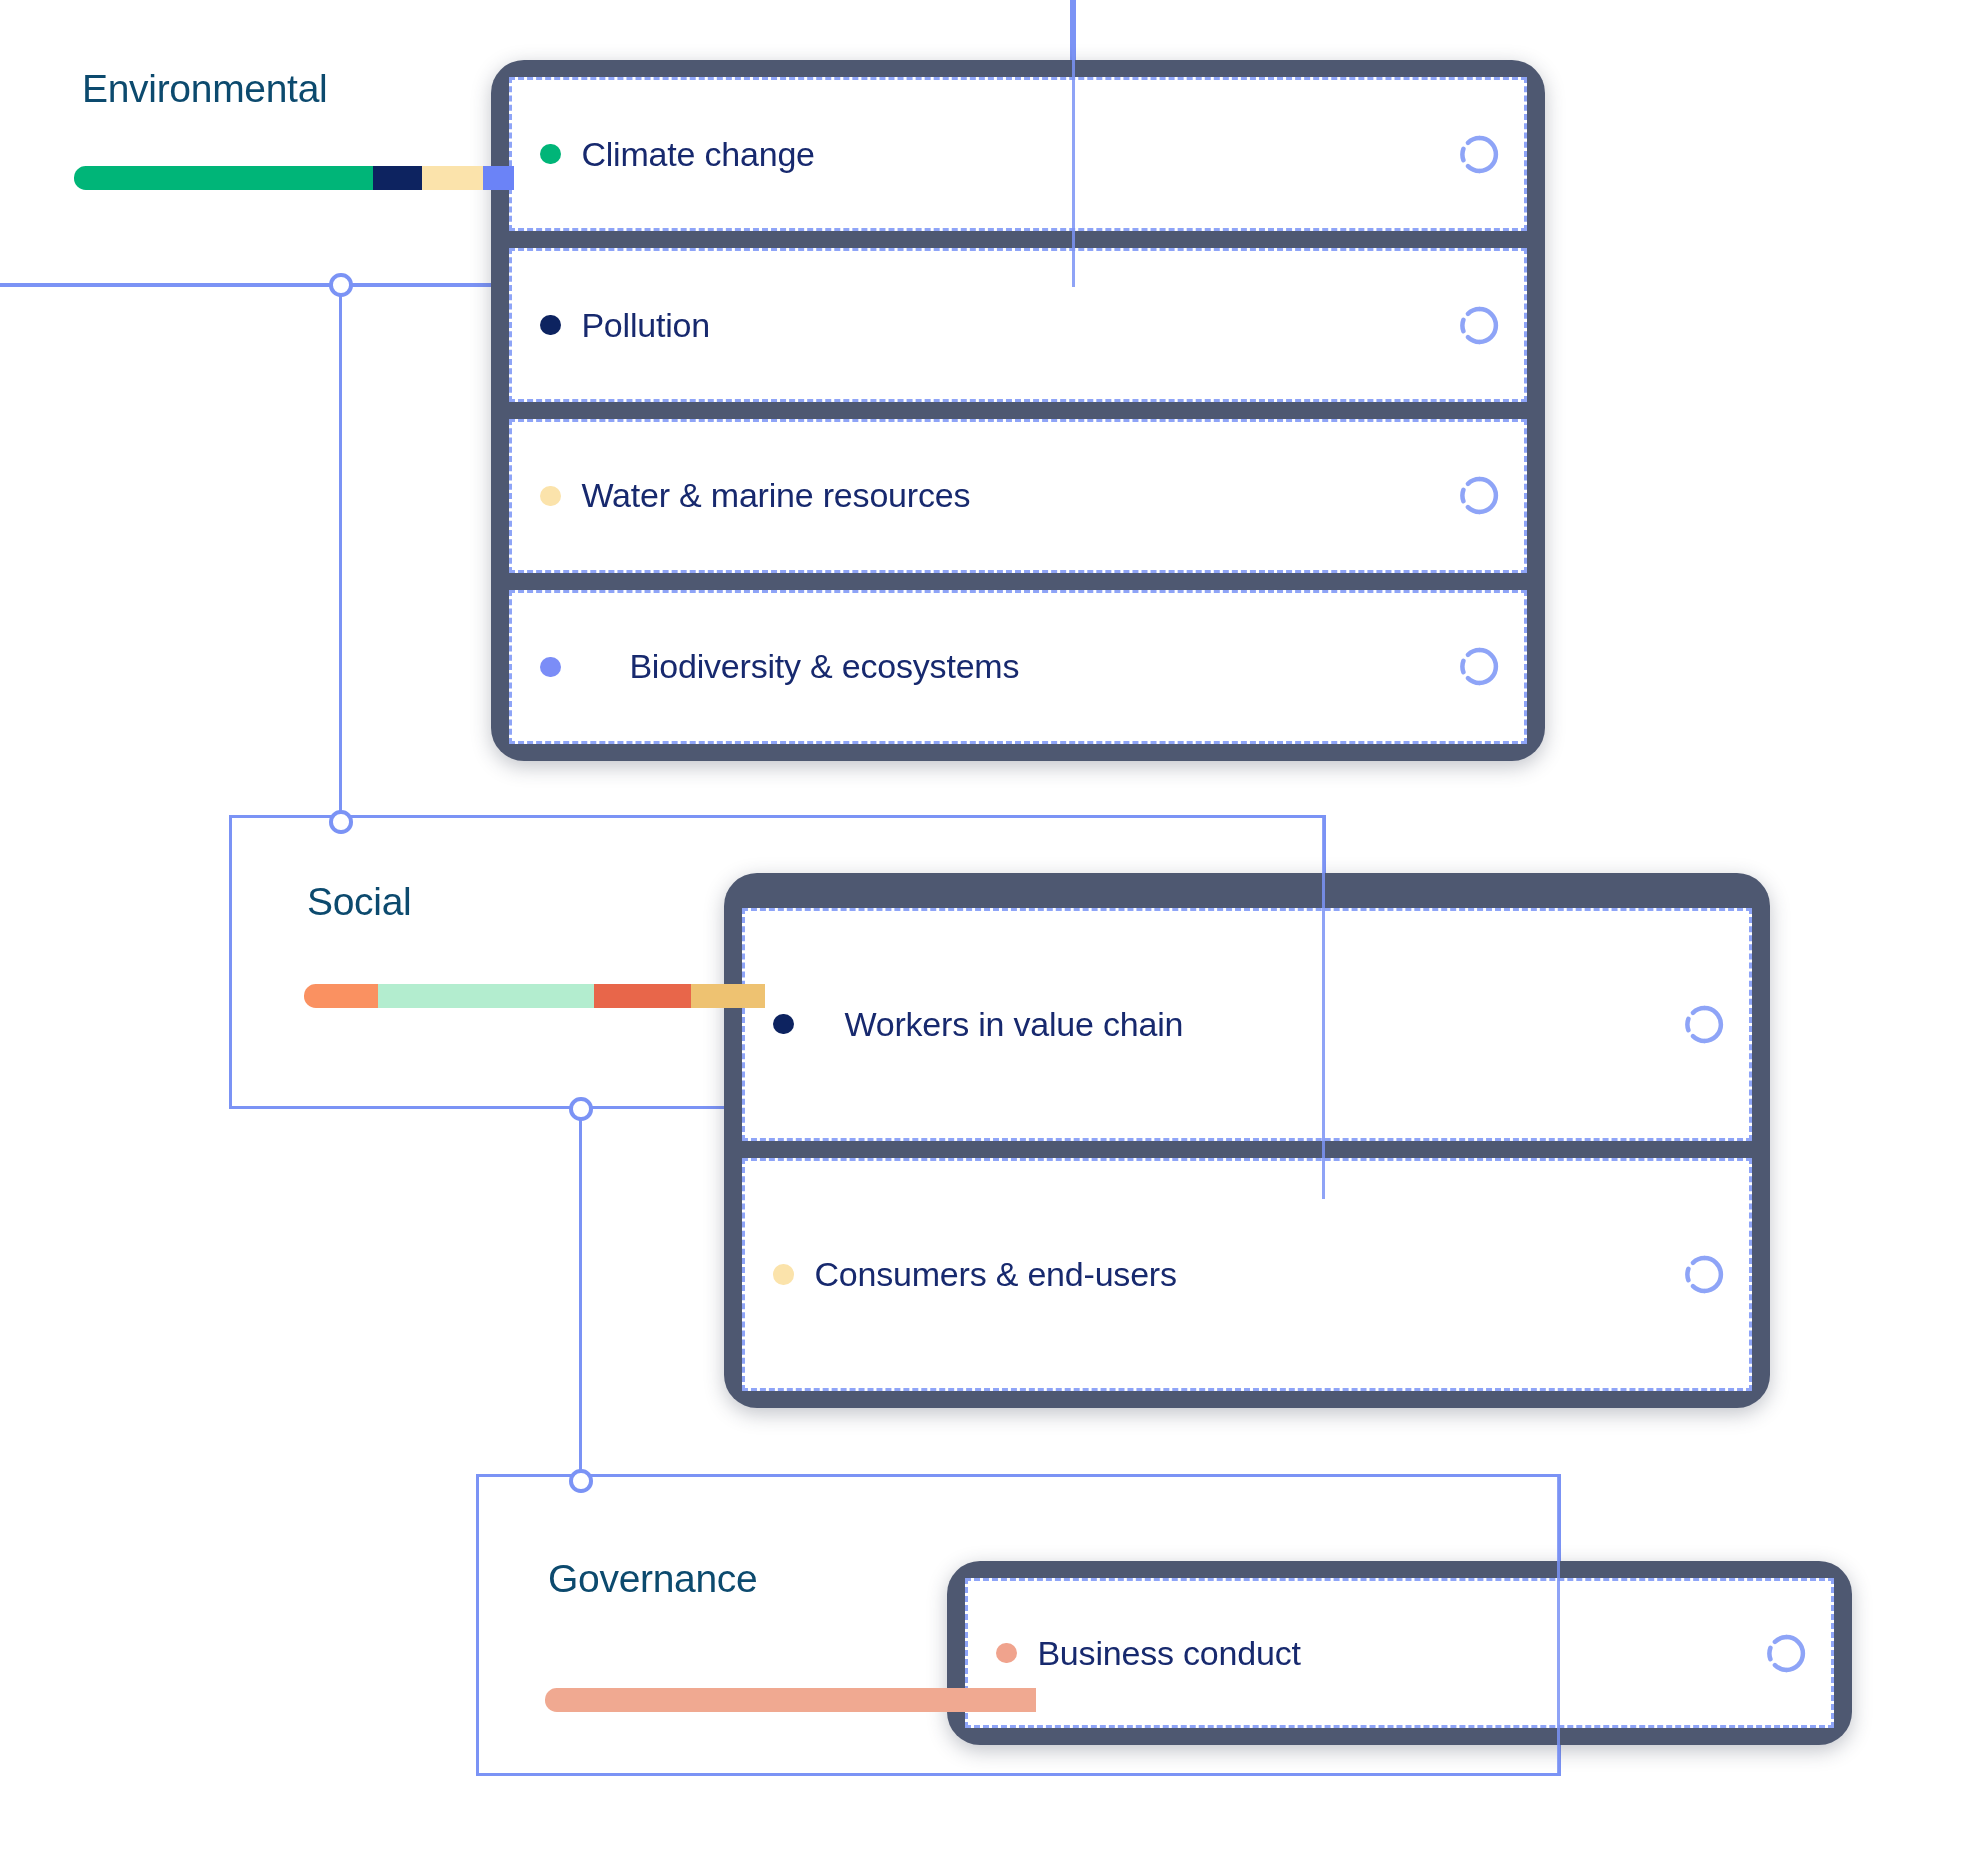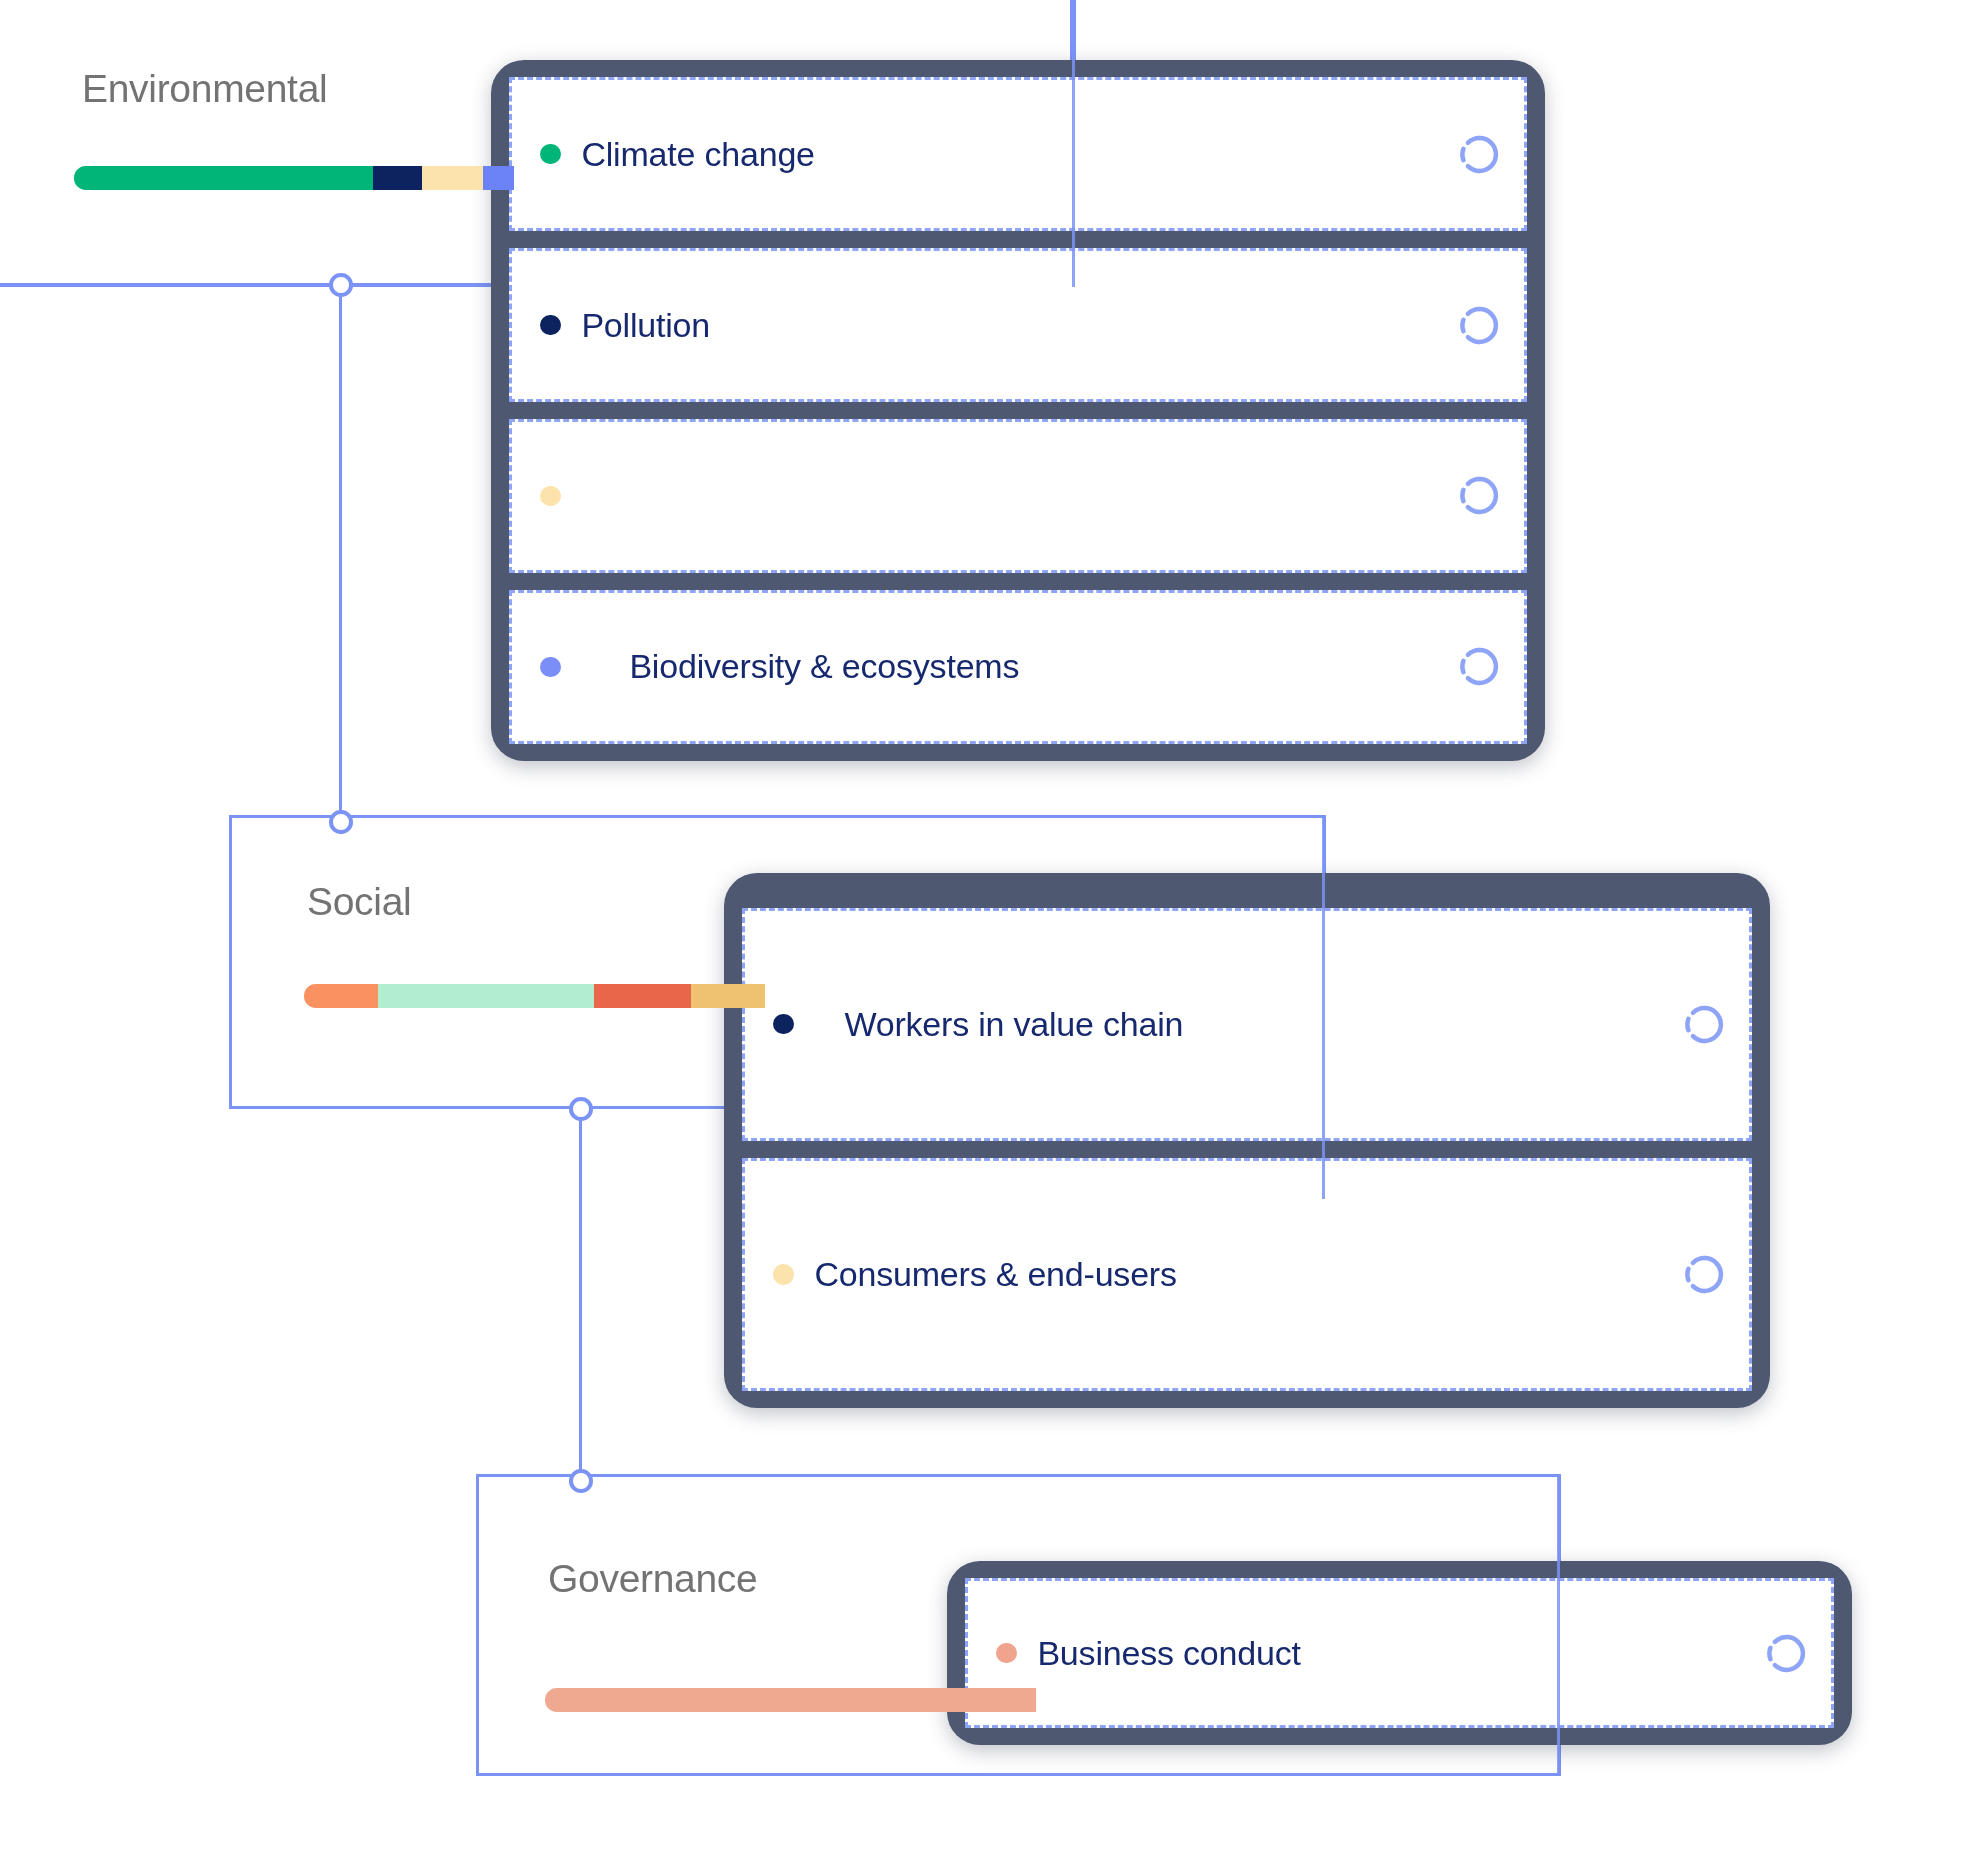--- a/index.html
+++ b/index.html
@@ -48,21 +48,21 @@
     border-radius: 50%;
     background: #ffffff;
     border: 4.6px solid #7b93f5;
     box-sizing: border-box;
     z-index: 40;
   }
 
   
   .seclabel {
     position: absolute;
-    color: #737373;
+    color: #0c4a6e;
     font-size: 39px;
     font-weight: 400;
     letter-spacing: -0.3px;
     white-space: nowrap;
     z-index: 30;
   }
 
   
   .barwrap {
     position: absolute;
@@ -174,20 +174,21 @@
           <path d="M 20 4 A 16 16 0 0 1 20 36" fill="none" stroke="#8ea4f7" stroke-width="4.4" stroke-linecap="round"></path>
           <path d="M 20 4 A 16 16 0 0 0 8.7 8.7" fill="none" stroke="#8ea4f7" stroke-width="4.4" stroke-linecap="round"></path>
           <path d="M 4.3 14.5 A 16 16 0 0 0 4.3 25.5" fill="none" stroke="#8ea4f7" stroke-width="4.4" stroke-linecap="round"></path>
           <path d="M 8.7 31.3 A 16 16 0 0 0 20 36" fill="none" stroke="#8ea4f7" stroke-width="4.4" stroke-linecap="round"></path>
         </svg>
       </span>
     </div>
     <div class="spacer"></div>
     <div class="card" style="flex:1;">
       <span class="dot" style="background:#fbe3ab;"></span>
+      <span class="label">Water &amp; marine resources</span>
       <span class="spinner">
         <svg viewBox="0 0 40 40" width="41" height="41">
           <path d="M 20 4 A 16 16 0 0 1 20 36" fill="none" stroke="#8ea4f7" stroke-width="4.4" stroke-linecap="round"></path>
           <path d="M 20 4 A 16 16 0 0 0 8.7 8.7" fill="none" stroke="#8ea4f7" stroke-width="4.4" stroke-linecap="round"></path>
           <path d="M 4.3 14.5 A 16 16 0 0 0 4.3 25.5" fill="none" stroke="#8ea4f7" stroke-width="4.4" stroke-linecap="round"></path>
           <path d="M 8.7 31.3 A 16 16 0 0 0 20 36" fill="none" stroke="#8ea4f7" stroke-width="4.4" stroke-linecap="round"></path>
         </svg>
       </span>
     </div>
     <div class="spacer"></div>

